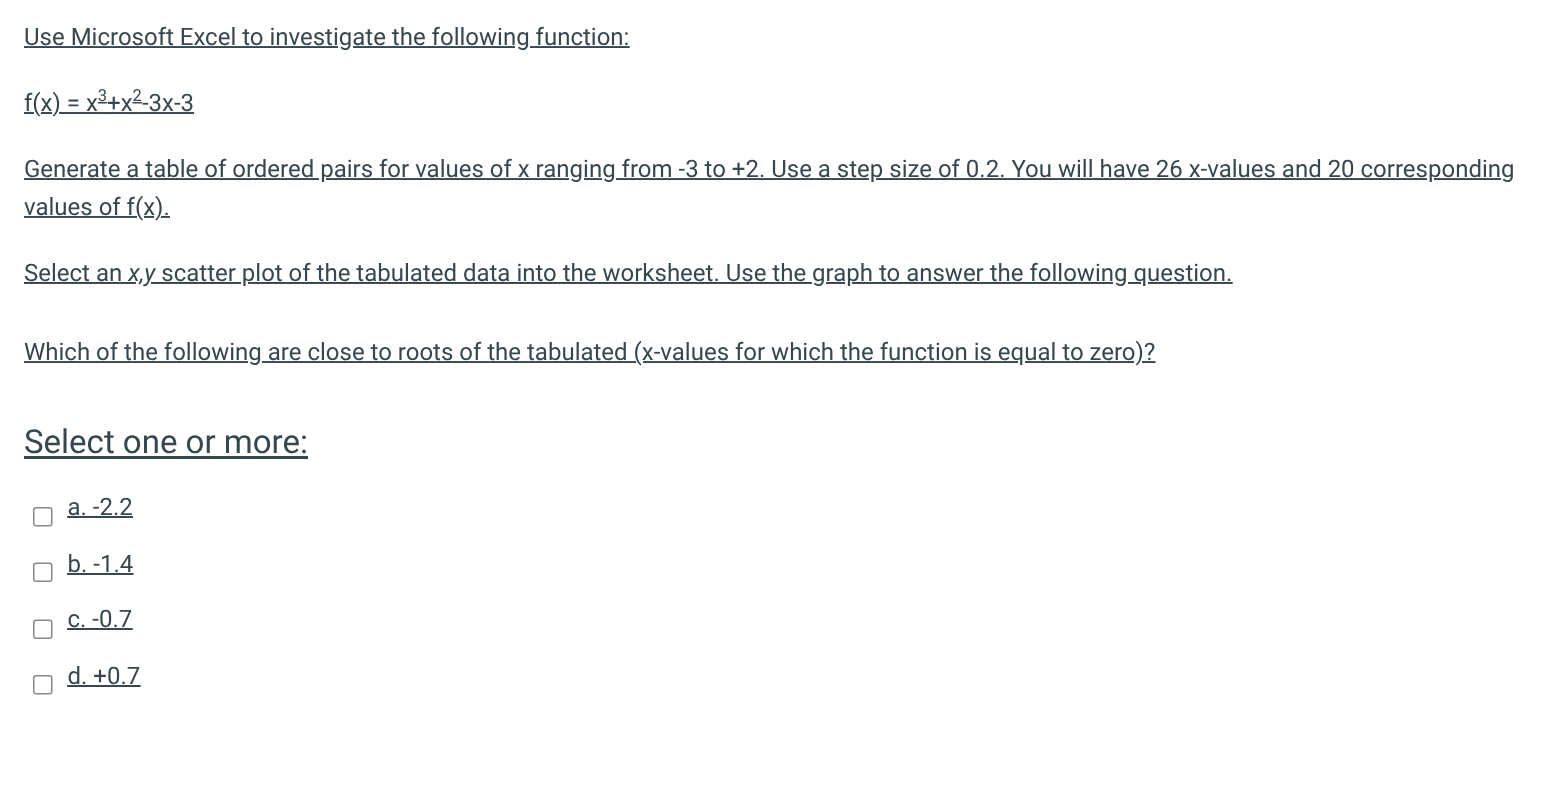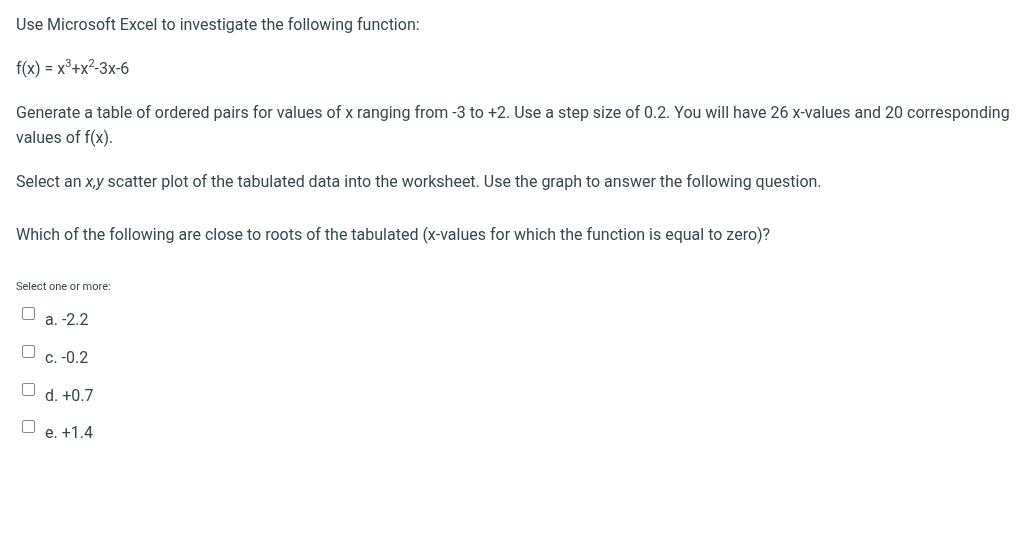--- a/index.html
+++ b/index.html
@@ -1,18 +1,19 @@
 <!DOCTYPE html>
 <html><head>
   <meta charset="utf-8">
   <style>
     * {
       margin: 0;
       padding: 0;
       box-sizing: border-box;
+      text-decoration: underline;
     }
     body {
       font-family: -apple-system, BlinkMacSystemFont, "Segoe UI", Roboto, "Helvetica Neue", Arial, sans-serif;
       font-size: 16px;
       color: #37474f;
       line-height: 1.6;
       padding: 12px 16px;
       background: #ffffff;
       width: 1035px;
     }
@@ -29,29 +30,29 @@
       position: relative;
       top: -1px;
     }
     .question-prompt {
       margin-top: 28px;
       margin-bottom: 18px;
     }
     .select-prompt {
       margin-top: 30px;
       margin-bottom: 8px;
-      font-size: 11px;
+      font-size: 22px;
     }
     .options {
       display: flex;
       flex-direction: column;
     }
     .option-row {
       display: flex;
-      align-items: flex-start;
+      align-items: flex-end;
       padding: 4px 0;
       margin-bottom: 4px;
     }
     .checkbox {
       width: 13px;
       height: 13px;
       border: 1px solid #888;
       border-radius: 2px;
       margin-left: 6px;
       margin-right: 10px;
@@ -64,43 +65,43 @@
     .italic {
       font-style: italic;
     }
   </style>
 </head>
 <body>
 
 <div class="paragraph">Use Microsoft Excel to investigate the following function:</div>
 
 <div class="formula">
-  <span>f(x) = x</span><sup>3</sup><span>+x</span><sup>2</sup><span>-3x-6</span>
+  <span>f(x) = x</span><sup>3</sup><span>+x</span><sup>2</sup><span>-3x-3</span>
 </div>
 
 <div class="paragraph">Generate a table of ordered pairs for values of x ranging from -3 to +2. Use a step size of 0.2. You will have 26 x-values and 20 corresponding values of f(x).</div>
 
 <div class="paragraph">
   <span>Select an </span><span class="italic">x,y</span><span> scatter plot of the tabulated data into the worksheet. Use the graph to answer the following question.</span>
 </div>
 
 <div class="question-prompt">Which of the following are close to roots of the tabulated (x-values for which the function is equal to zero)?</div>
 
 <div class="select-prompt">Select one or more:</div>
 
 <div class="options">
   <div class="option-row">
     <div class="checkbox"></div>
     <span class="option-label">a. -2.2</span>
   </div>
   <div class="option-row">
     <div class="checkbox"></div>
-    <span class="option-label">c. -0.2</span>
+    <span class="option-label">b. -1.4</span>
+  </div>
+  <div class="option-row">
+    <div class="checkbox"></div>
+    <span class="option-label">c. -0.7</span>
   </div>
   <div class="option-row">
     <div class="checkbox"></div>
     <span class="option-label">d. +0.7</span>
   </div>
-  <div class="option-row">
-    <div class="checkbox"></div>
-    <span class="option-label">e. +1.4</span>
-  </div>
 </div>
 
 </body></html>

